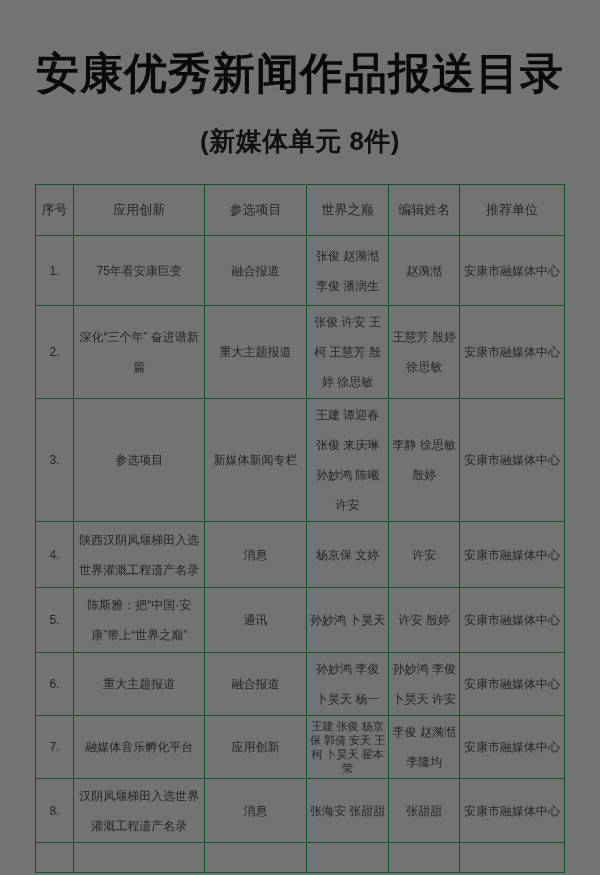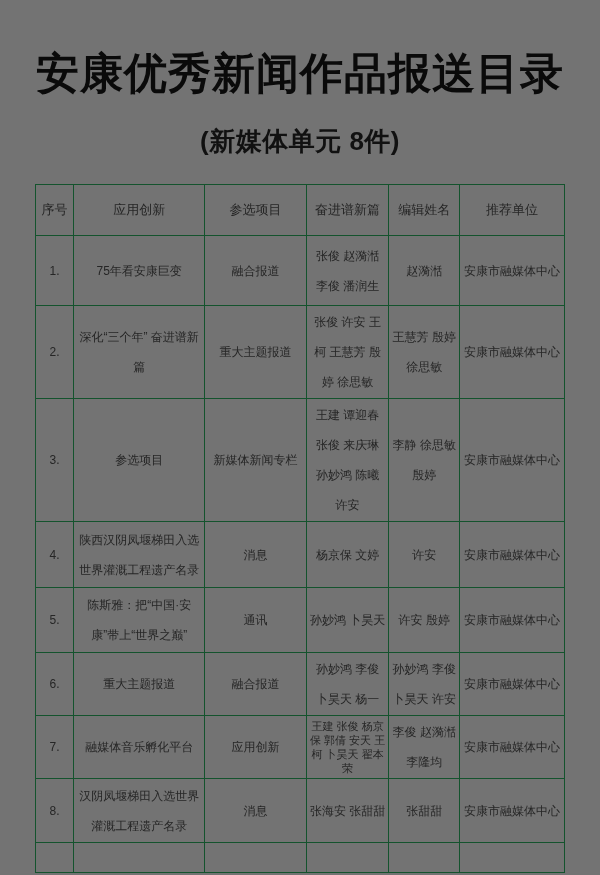--- a/index.html
+++ b/index.html
@@ -99,21 +99,21 @@
         <col class="c-cat">
       <col class="c-auth">
         <col class="c-edit">
         <col class="c-unit">
     </colgroup>
     <thead>
       <tr class="row-header">
         <th>序号</th>
         <th>应用创新</th>
         <th>参选项目</th>
-        <th>奋进谱新篇</th>
+        <th>世界之巅</th>
         <th>编辑姓名</th>
         <th>推荐单位</th>
       </tr>
     </thead>
     <tbody>
       <tr class="row-1">
         <td>1.</td>
         <td>75年看安康巨变</td>
         <td>融合报道</td>
         <td>张俊 赵漪湉 李俊 潘润生</td>

